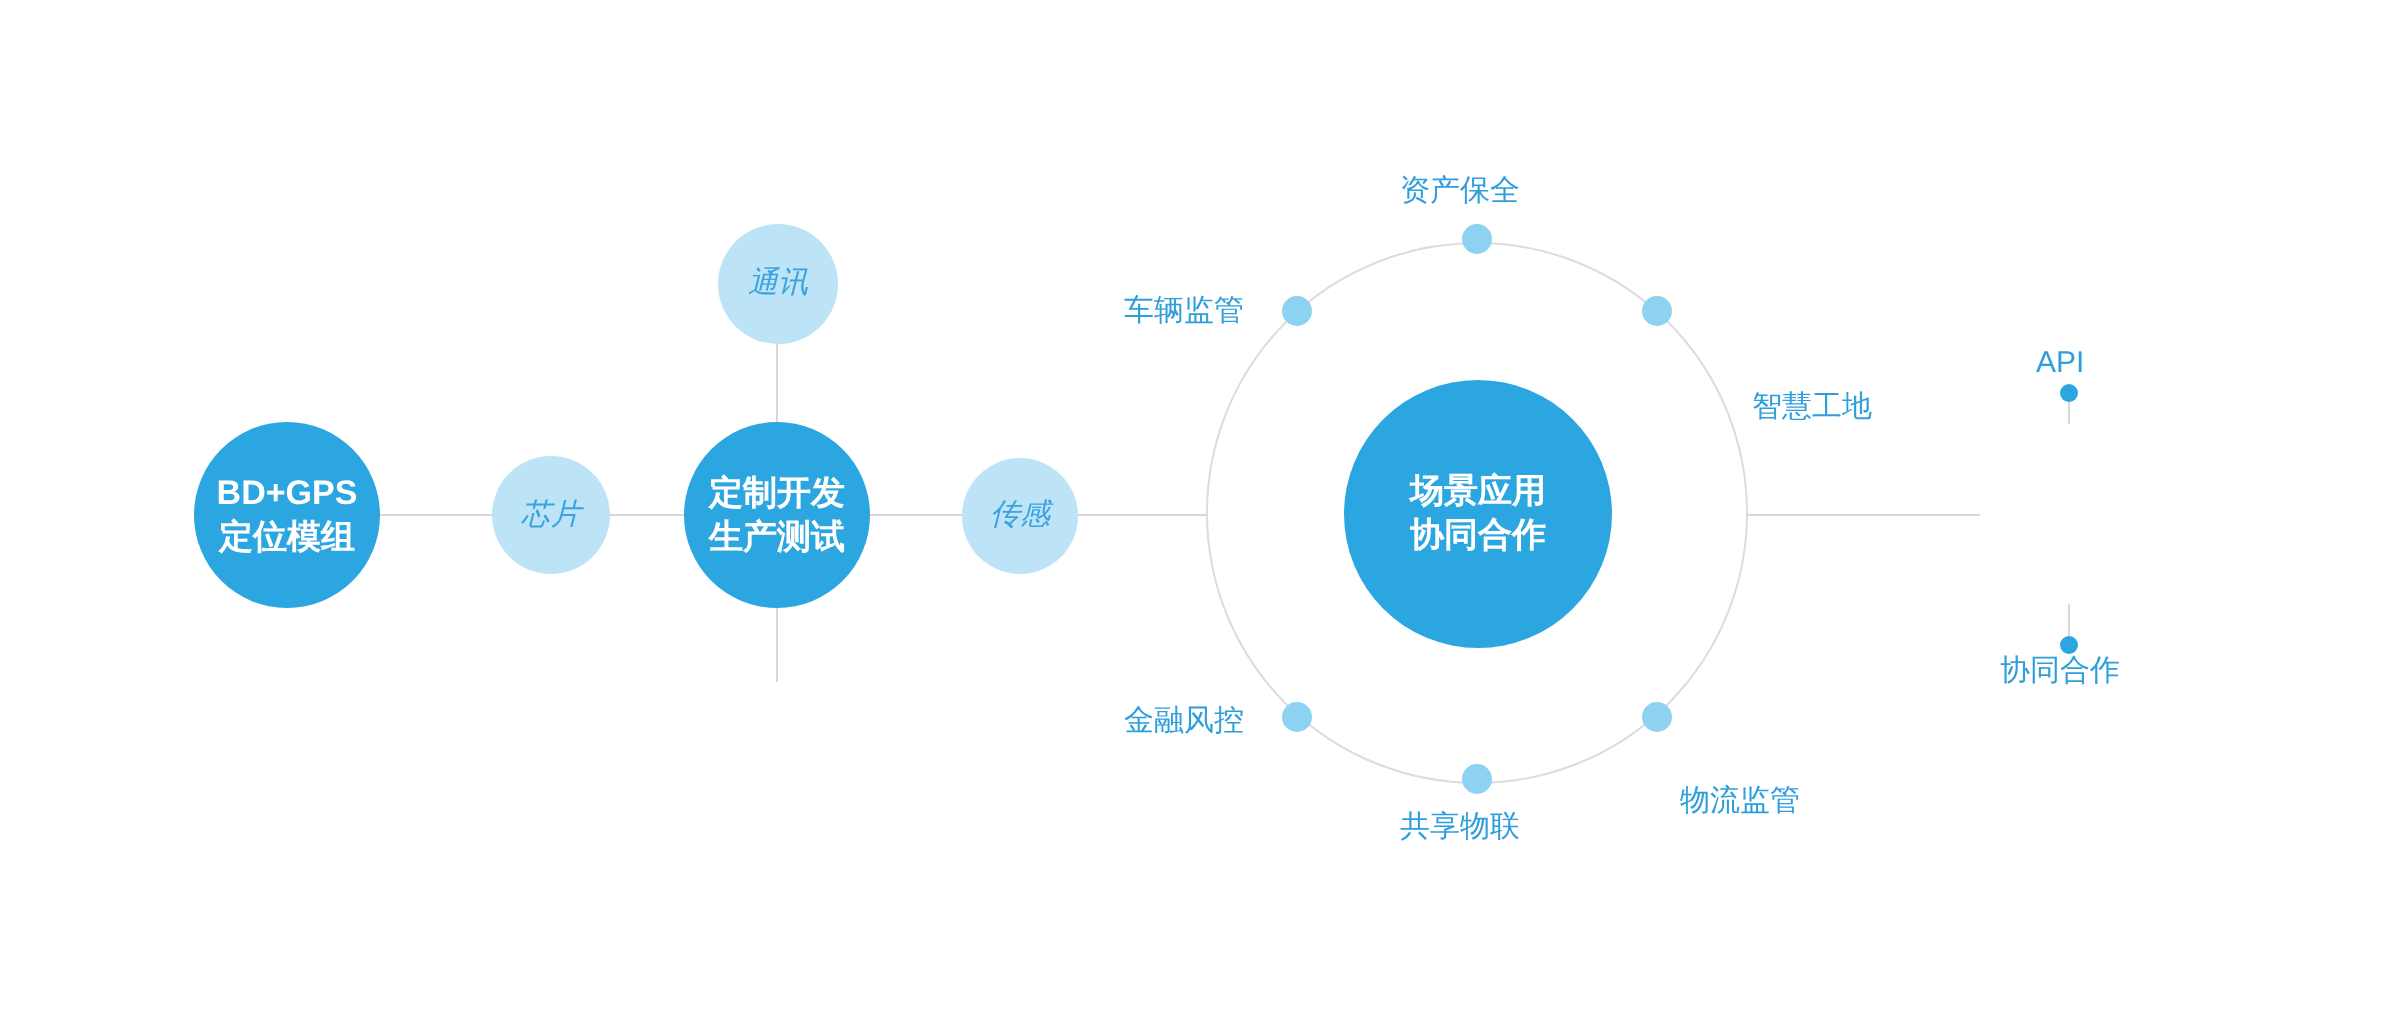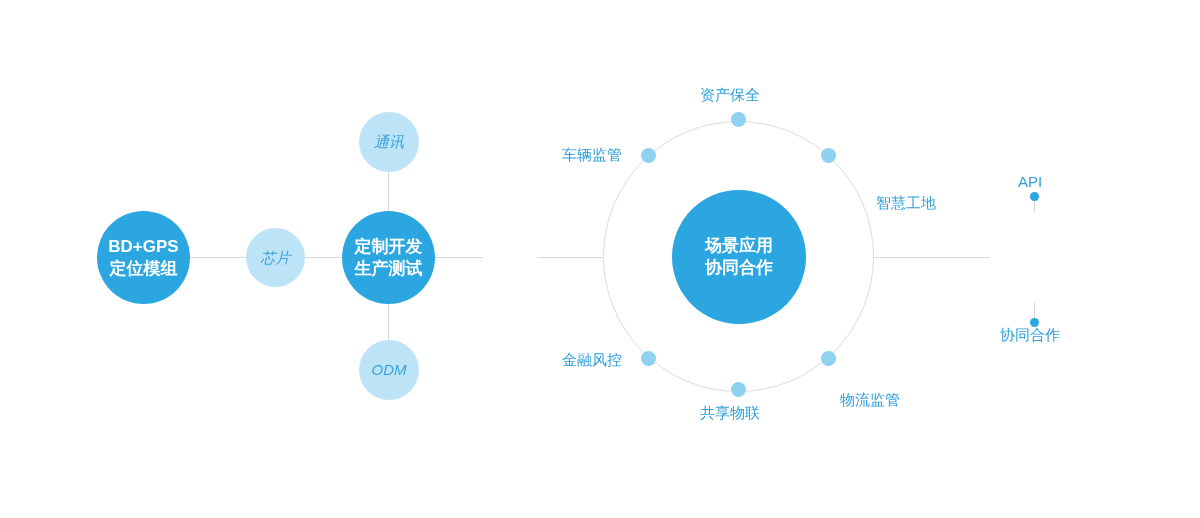--- a/index.html
+++ b/index.html
@@ -145,24 +145,24 @@
     <span class="node-label">芯片</span>
   </div>
 
   <div class="node node-soft" id="node-comm">
     <span class="node-label">通讯</span>
   </div>
   <div class="node node-primary" id="node-custom">
     <span class="node-label">定制开发
 生产测试</span>
   </div>
-  <div class="node node-soft" id="node-odm">
-    <span class="node-label">ODM</span>
+
+  <div class="node node-soft" id="node-sensor">
+    <span class="node-label">传感</span>
   </div>
-
 
   <div id="orbit-ring"></div>
 
   <div class="orbit-dot" id="dot-asset"></div>
   <div class="orbit-dot" id="dot-vehicle"></div>
   <div class="orbit-dot" id="dot-site"></div>
   <div class="orbit-dot" id="dot-finance"></div>
   <div class="orbit-dot" id="dot-logistics"></div>
   <div class="orbit-dot" id="dot-share"></div>
 

